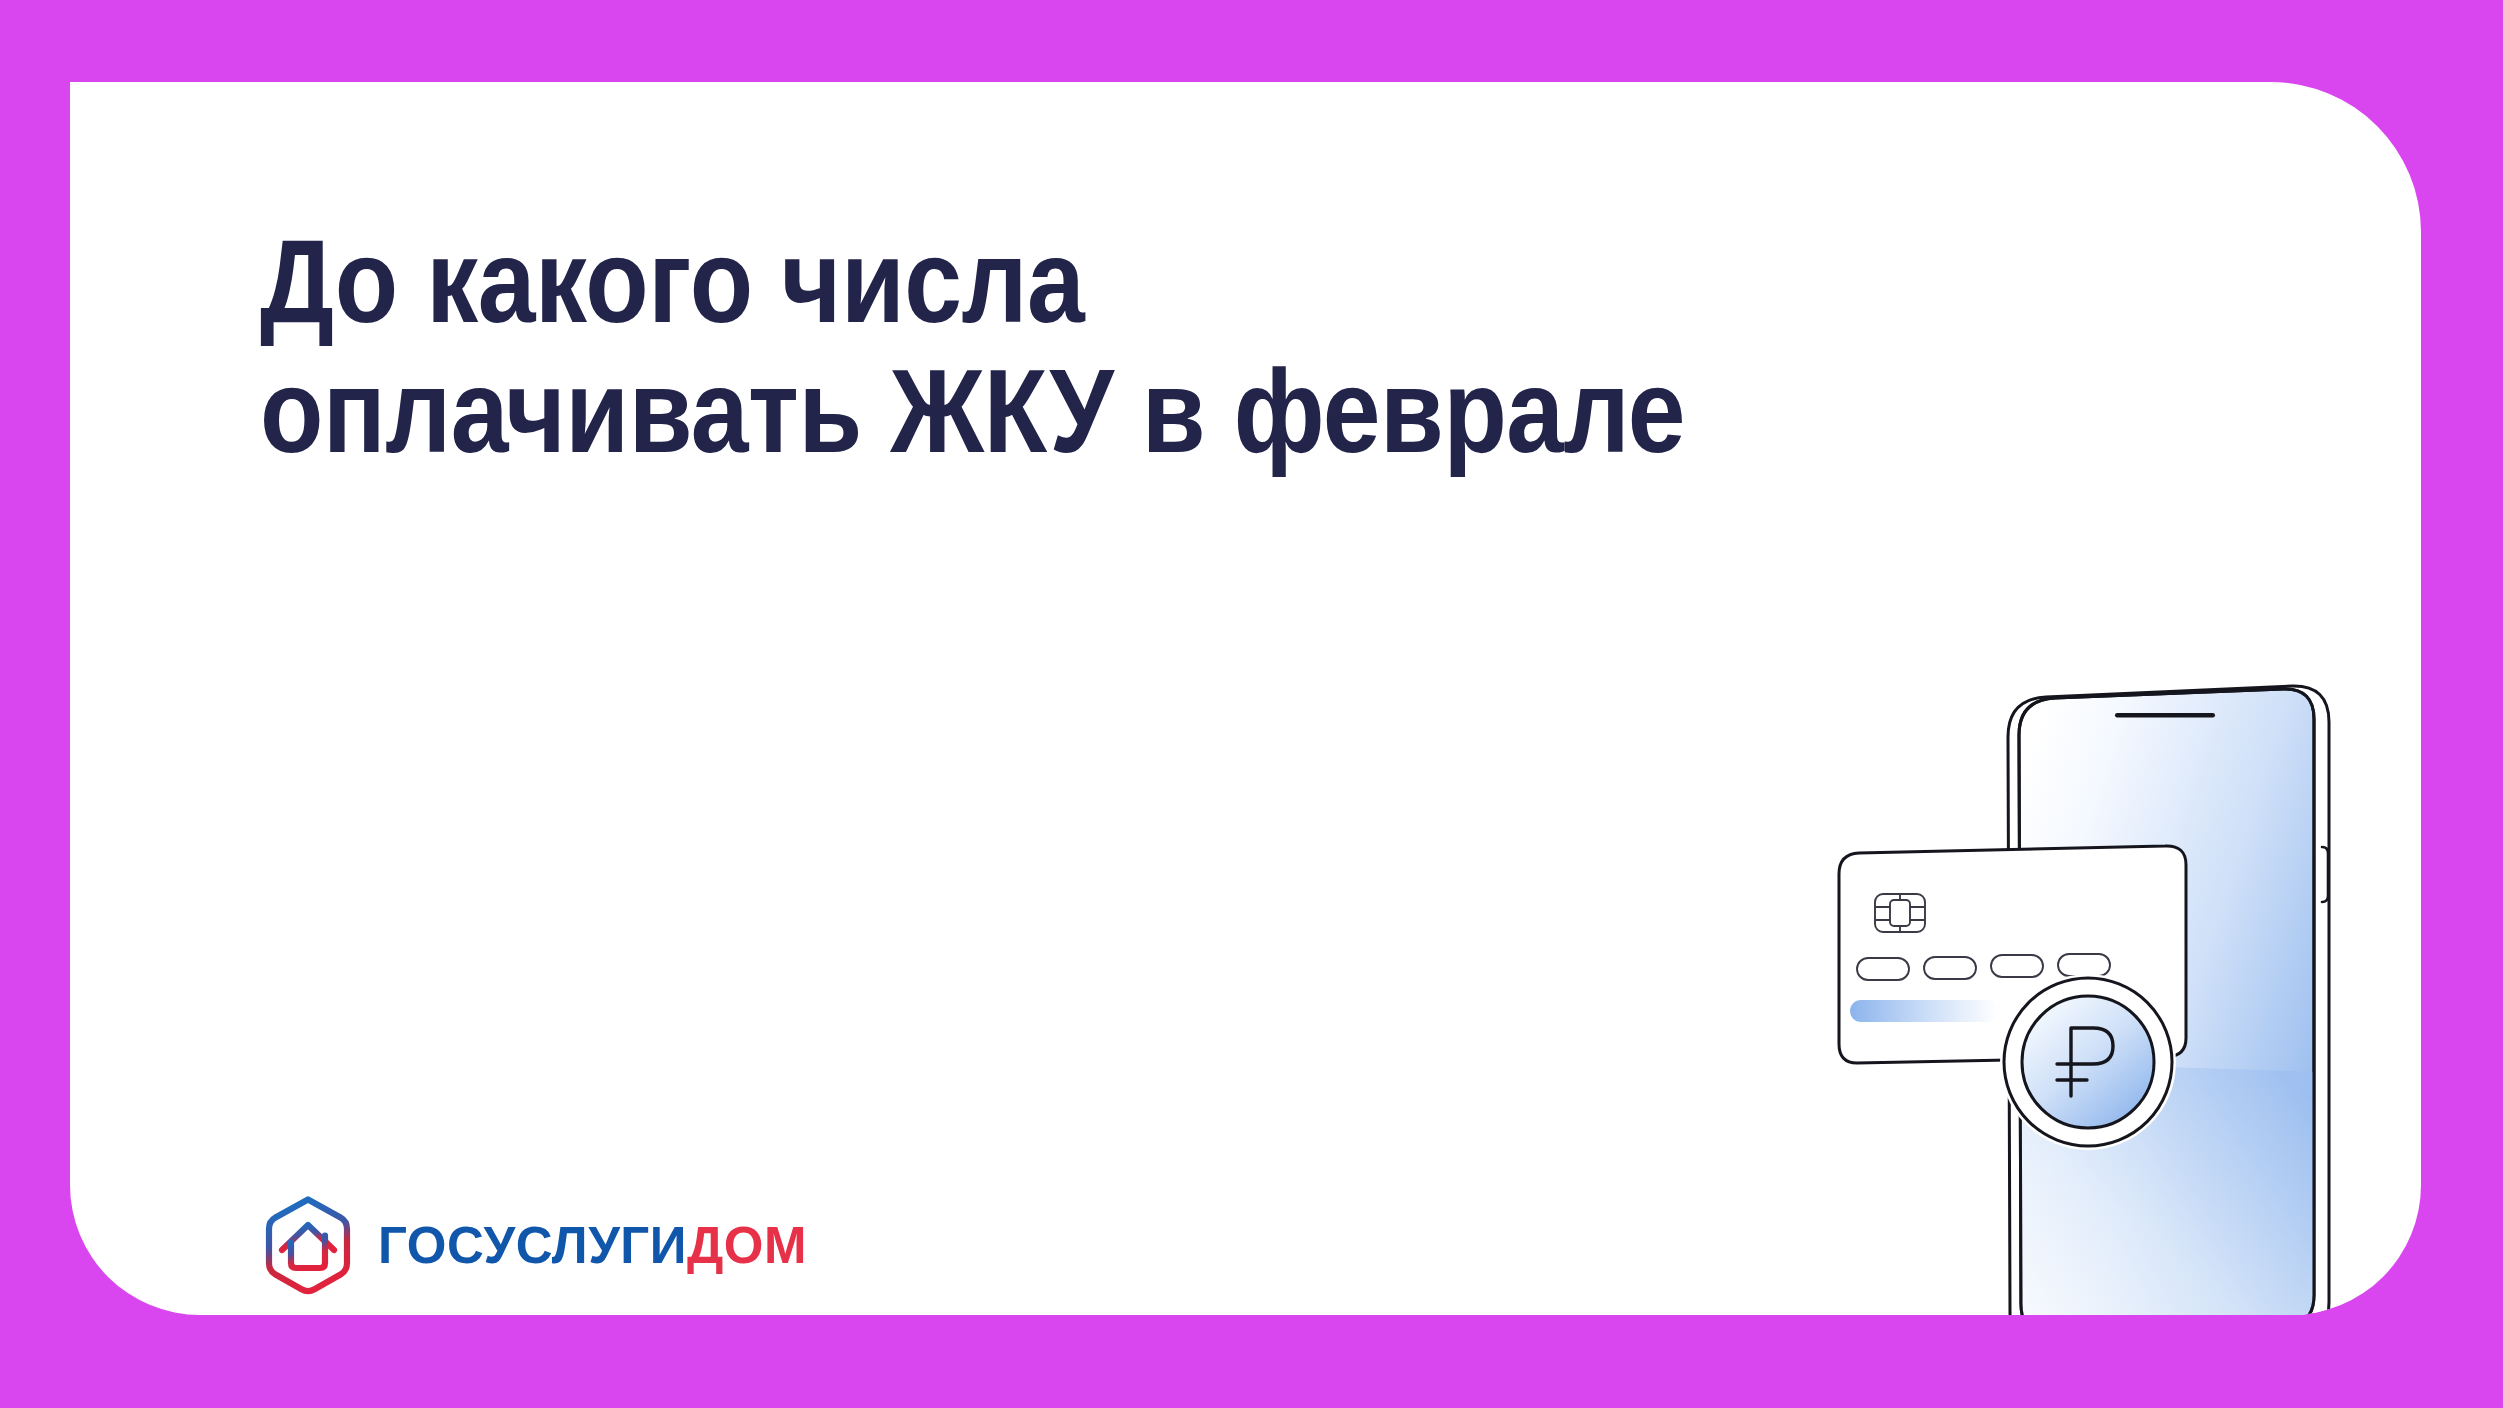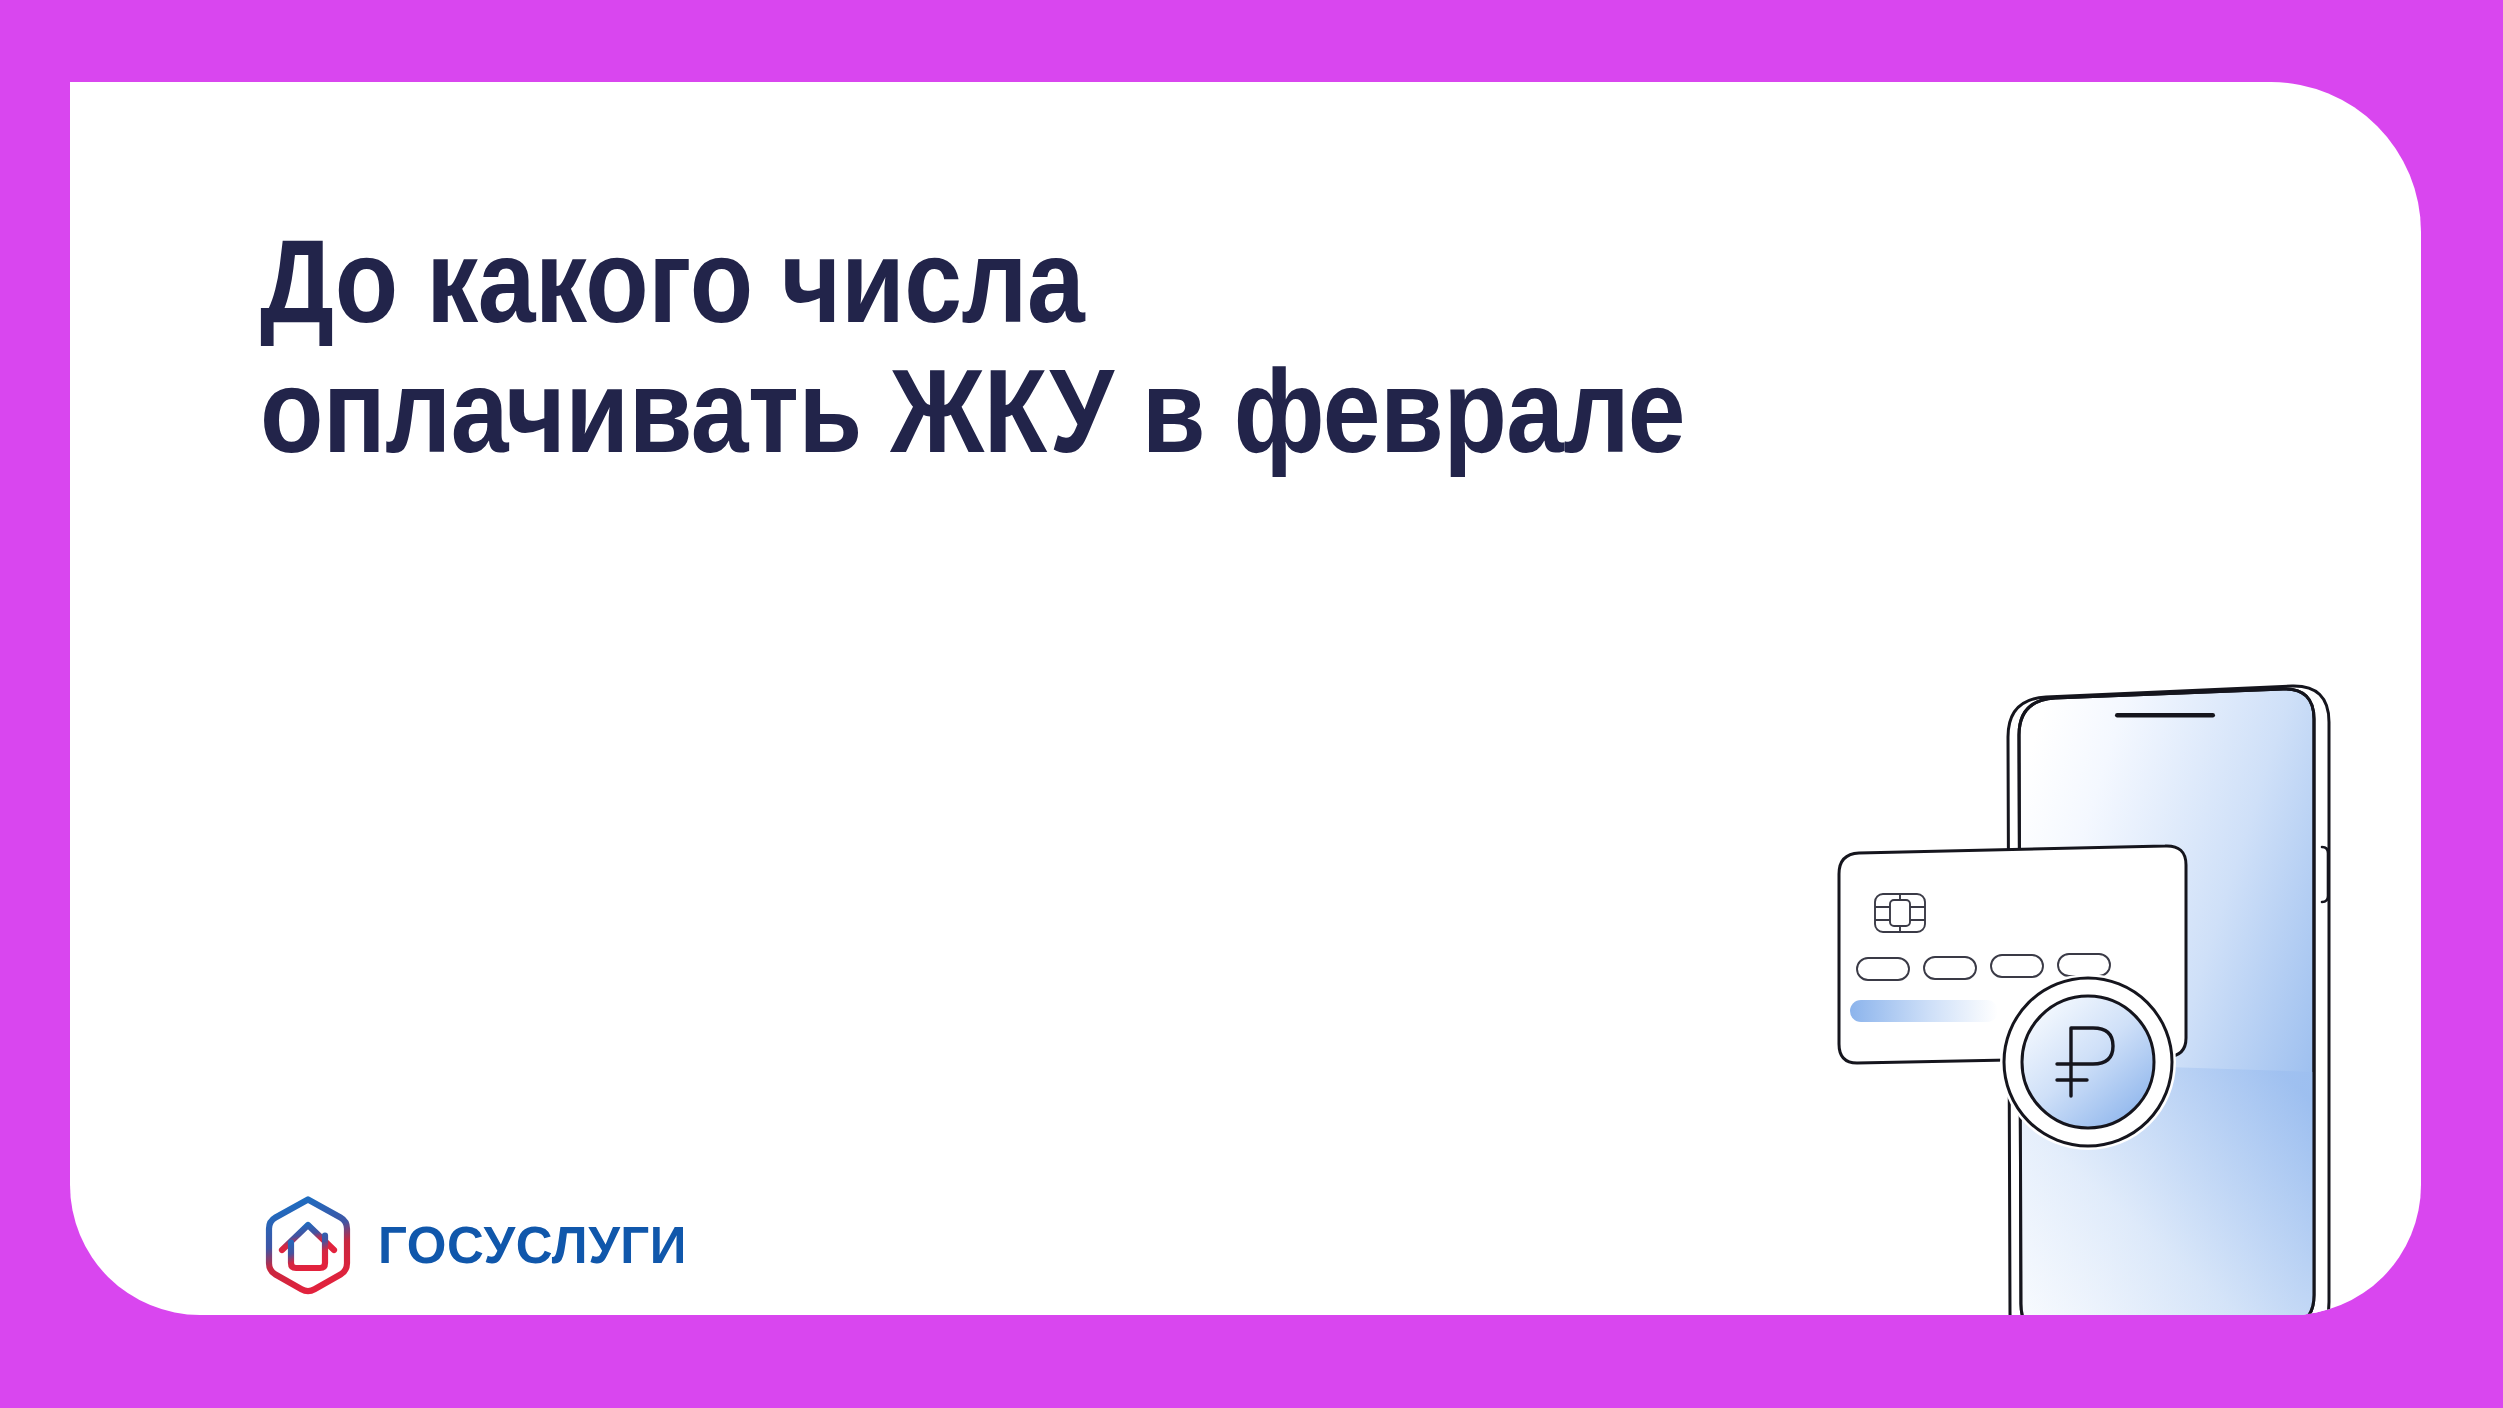--- a/index.html
+++ b/index.html
@@ -138,20 +138,21 @@
                    L13 34.8
                    Q13 27.2 19.5 23.5 Z" fill="none" stroke="url(#gLogo)" stroke-width="6.2" stroke-linejoin="round" stroke-linecap="round"></path>
 
           <path d="M26 56 L52 31 L78 56" fill="none" stroke="url(#gHouse)" stroke-width="6.2" stroke-linecap="round" stroke-linejoin="round"></path>
 
           <path d="M35 48.5 L35 69 Q35 74 40 74 L64 74 Q69 74 69 69 L69 41.5" fill="none" stroke="url(#gHouse)" stroke-width="6.2" stroke-linecap="round" stroke-linejoin="round"></path>
         </svg>
       </span>
       <span class="logo-words">
         <span class="logo-word-top">ГОСУСЛУГИ</span>
+        <span class="logo-word-bottom">ДОМ</span>
       </span>
     </div>
 
     <div class="illustration">
       <svg viewBox="0 0 720 740" xmlns="http://www.w3.org/2000/svg">
         <defs>
           <linearGradient id="gScreen" x1="0" y1="0.15" x2="1" y2="0.85">
             <stop offset="0%" stop-color="#ffffff"></stop>
             <stop offset="18%" stop-color="#f4f8ff"></stop>
             <stop offset="55%" stop-color="#cfe0f8"></stop>

